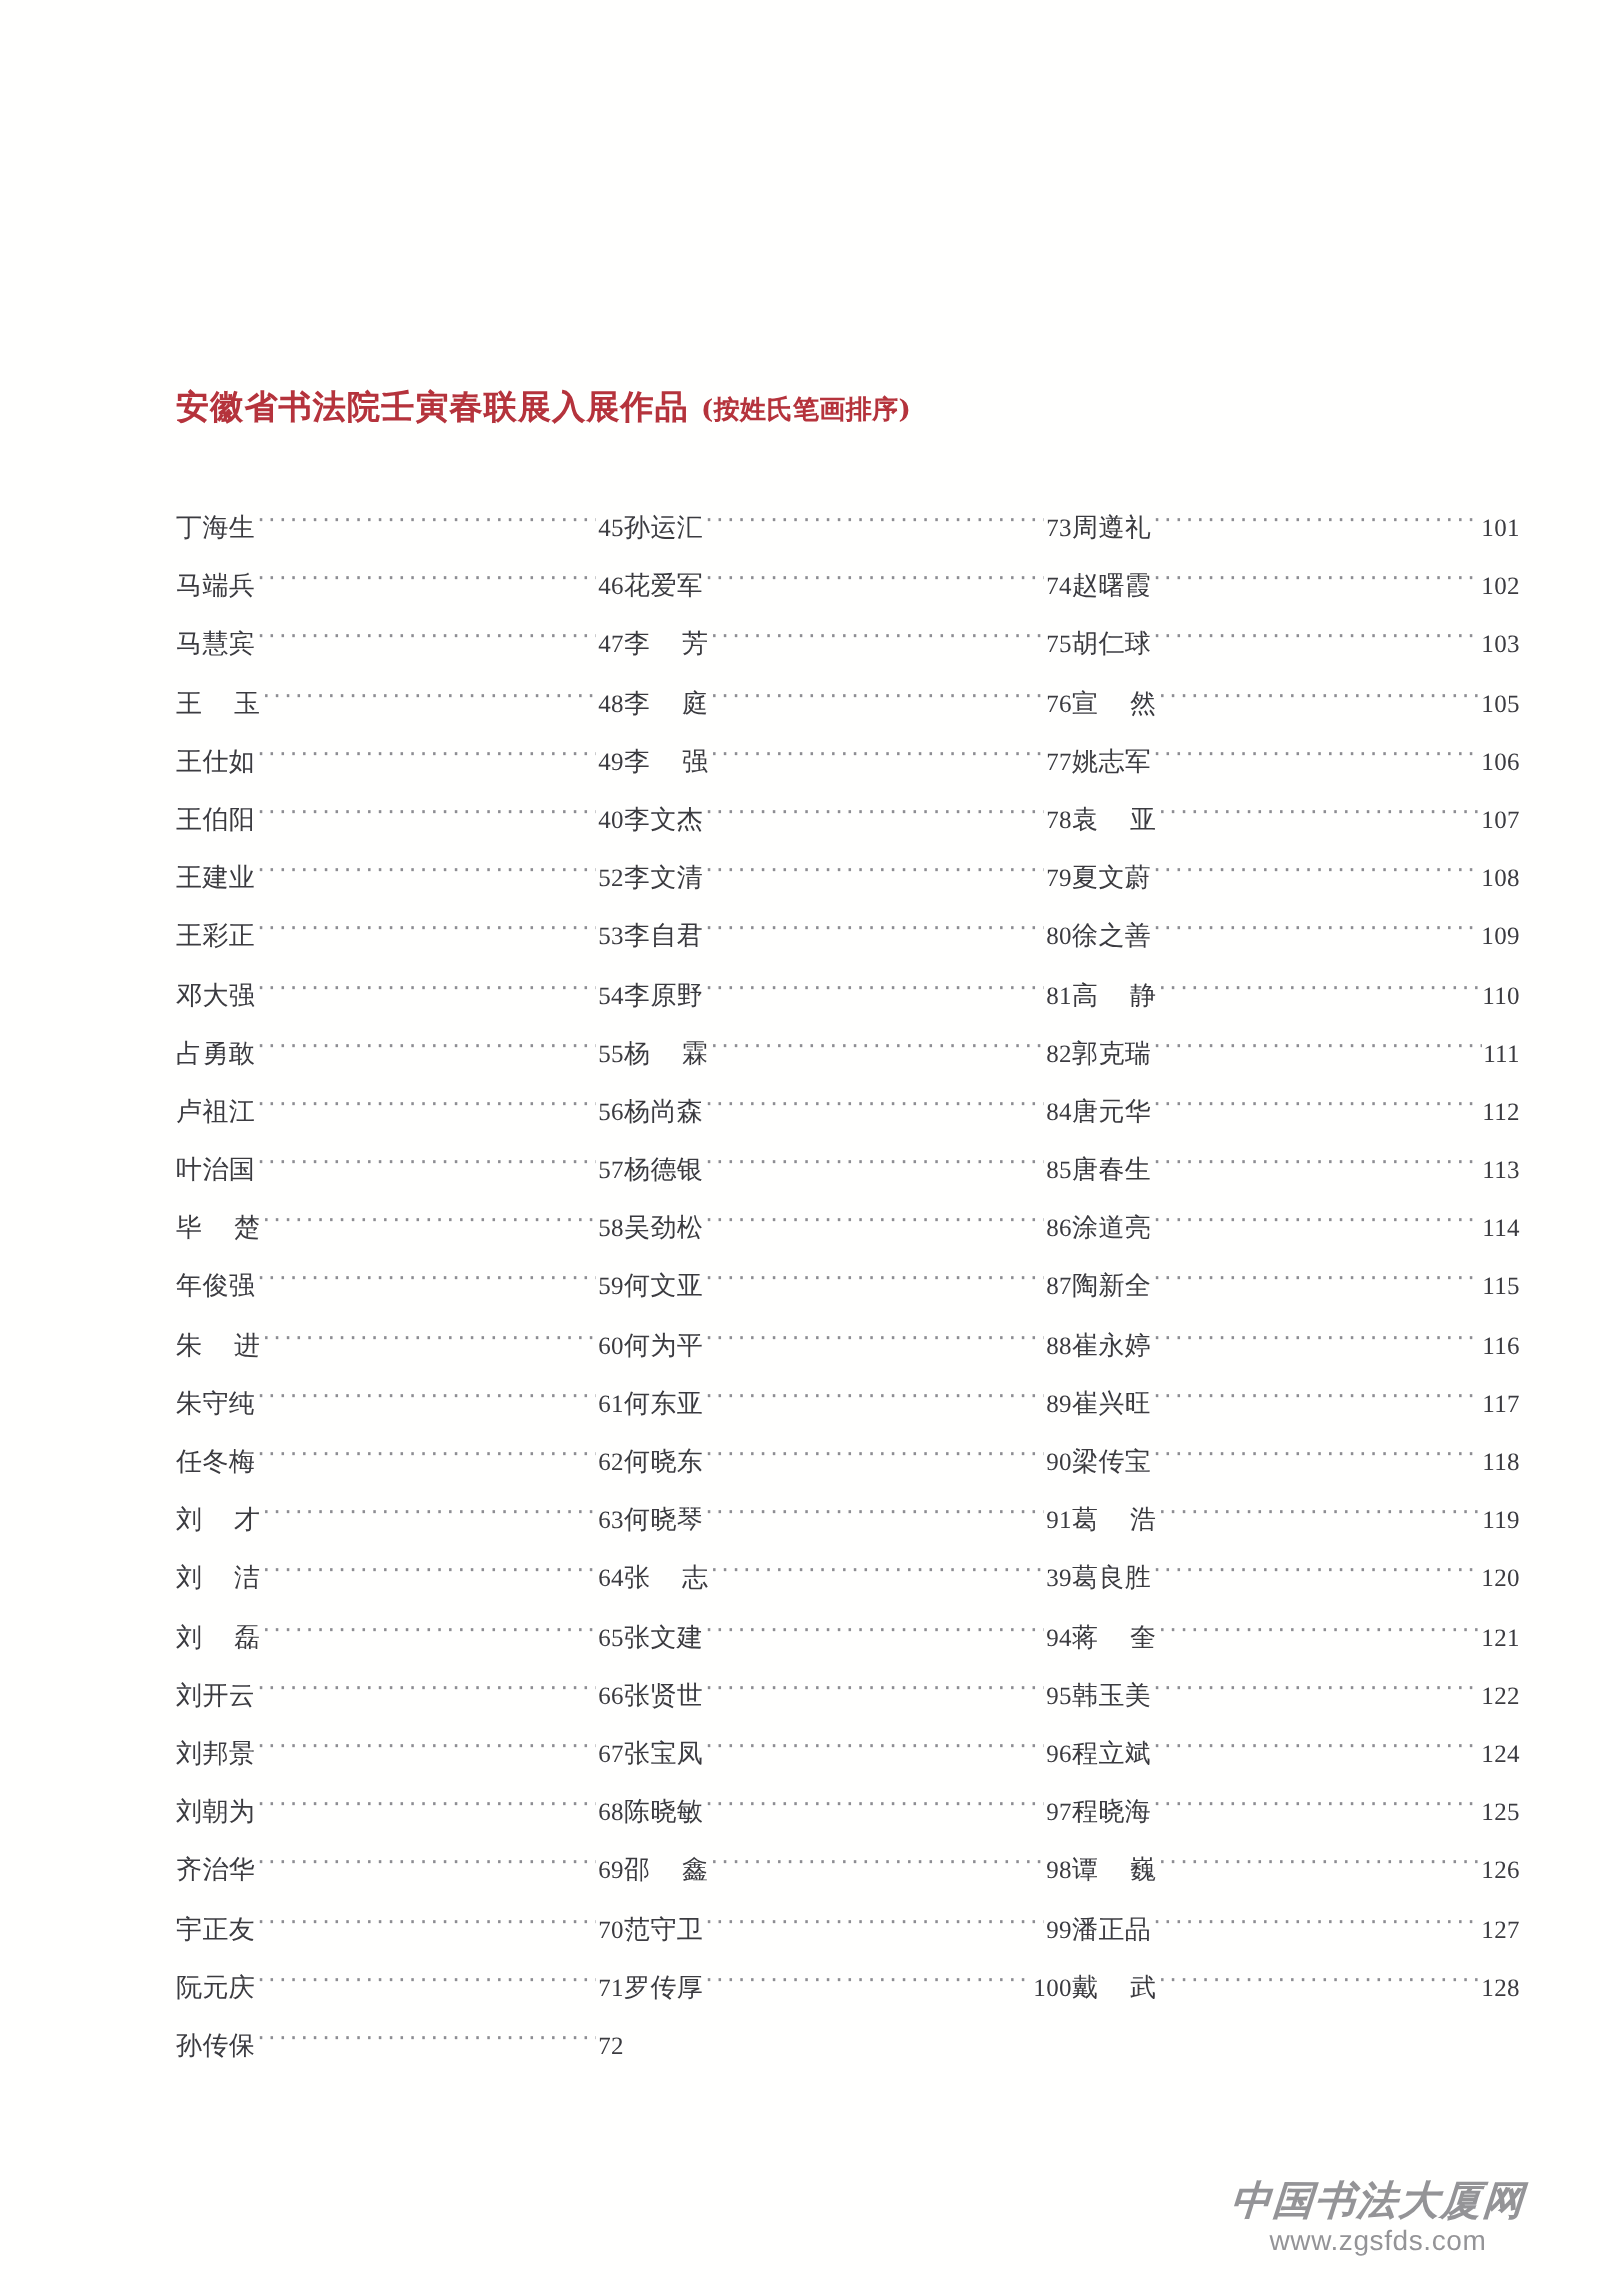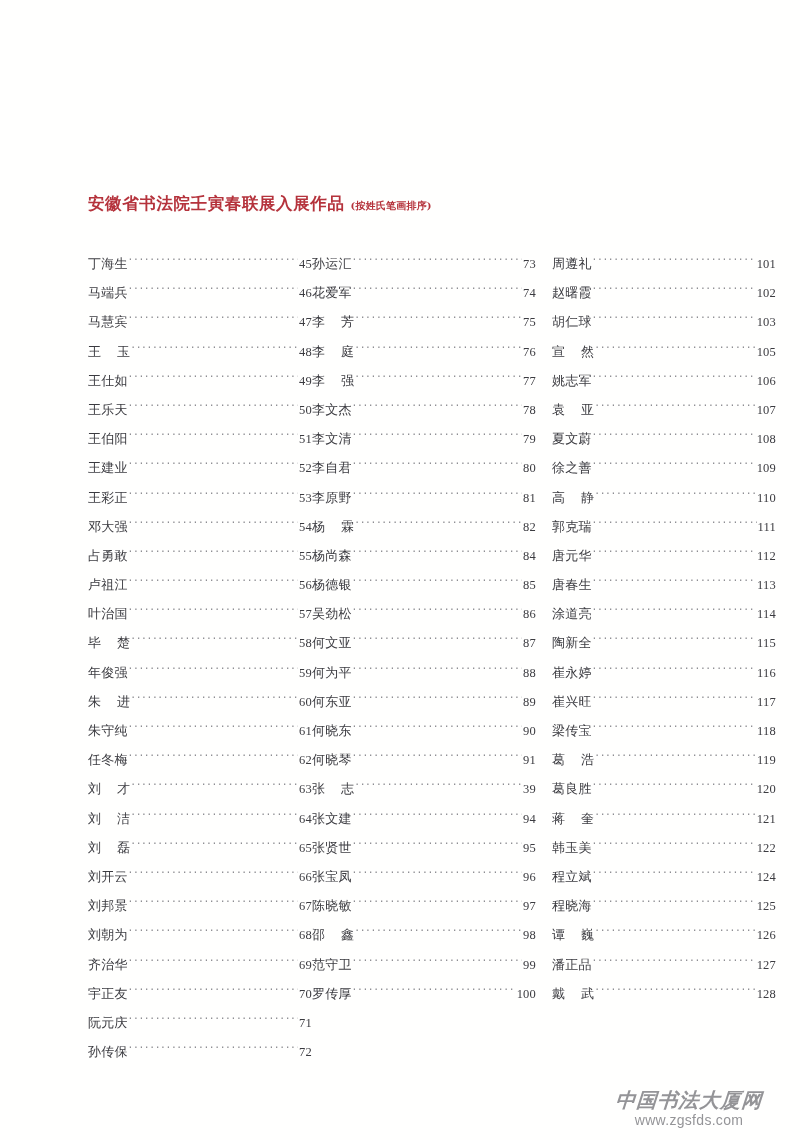--- a/index.html
+++ b/index.html
@@ -34,42 +34,42 @@
   }
   .title-main {
     font-family: "DejaVu Serif", "Liberation Serif", serif;
     font-size: 16.5px;
     font-weight: bold;
     letter-spacing: 0.6px;
     color: #b5333c;
   }
   .title-note {
     font-family: "DejaVu Serif", "Liberation Serif", serif;
-    font-size: 10px;
+    font-size: 13px;
     font-weight: bold;
     color: #b5333c;
     margin-left: 6px;
     letter-spacing: 0.2px;
   }
 
   
   .columns {
     position: absolute;
     left: 0;
     top: 252px;
     width: 800px;
     display: flex;
   }
   .col {
     width: 224px;
     flex: 0 0 224px;
   }
   .col-1 { margin-left: 88px; }
   .col-2 { margin-left: 0px; }
-  .col-3 { margin-left: 16px; }
+  .col-3 { margin-left: 0px; }
 
   .entry {
     display: flex;
     align-items: baseline;
     height: 29.2px;
     white-space: nowrap;
     color: #3e3e42;
   }
 
   .entry-name {
@@ -175,28 +175,23 @@
           </span>
           <span class="entry-dots"></span>
           <span class="entry-page">48</span>
         </div>
         <div class="entry">
           <span class="entry-name">王仕如</span>
           <span class="entry-dots"></span>
           <span class="entry-page">49</span>
         </div>
         <div class="entry">
-          <span class="entry-name">王乐天</span>
-          <span class="entry-dots"></span>
-          <span class="entry-page">50</span>
-        </div>
-        <div class="entry">
           <span class="entry-name">王伯阳</span>
           <span class="entry-dots"></span>
-          <span class="entry-page">51</span>
+          <span class="entry-page">40</span>
         </div>
         <div class="entry">
           <span class="entry-name">王建业</span>
           <span class="entry-dots"></span>
           <span class="entry-page">52</span>
         </div>
         <div class="entry">
           <span class="entry-name">王彩正</span>
           <span class="entry-dots"></span>
           <span class="entry-page">53</span>

